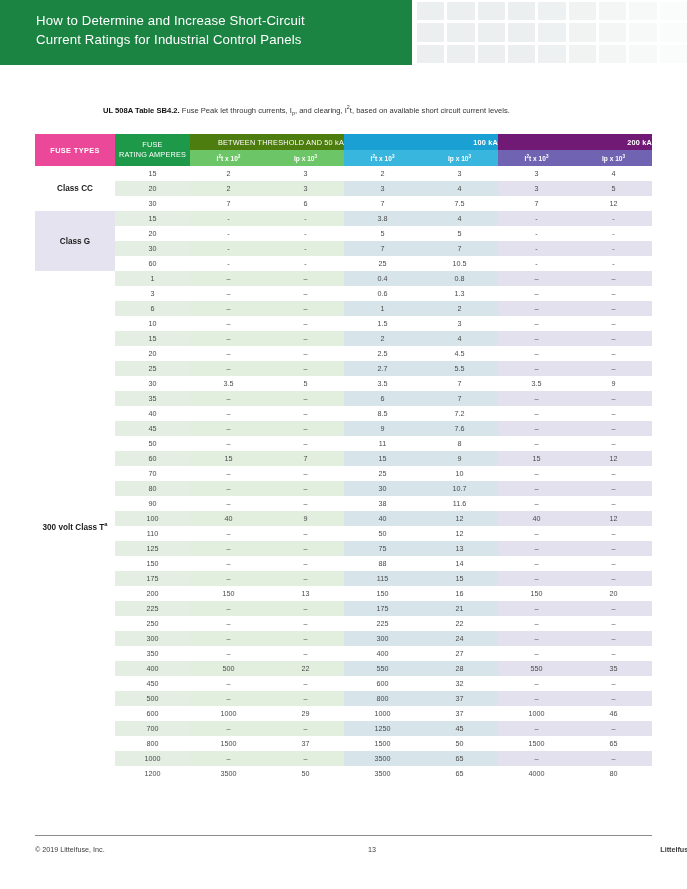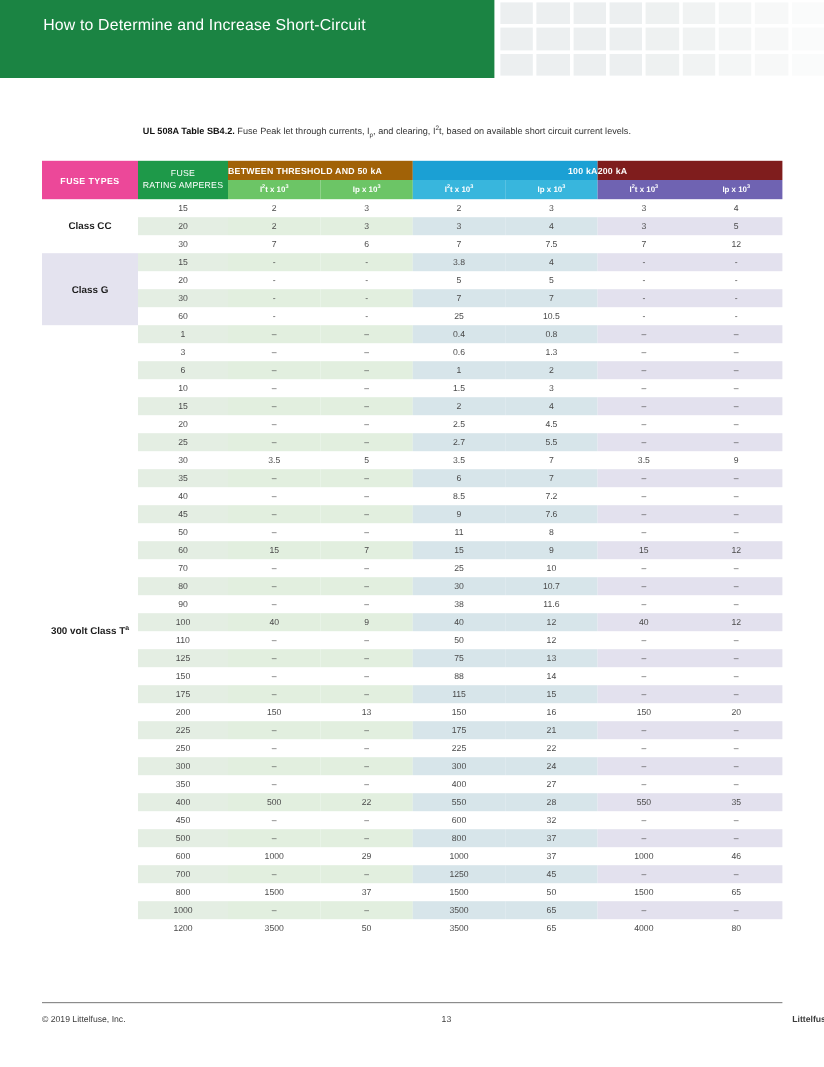--- a/index.html
+++ b/index.html
@@ -65,21 +65,21 @@
   
   #caption {
     position: absolute;
     left: 103px;
     top: 102px;
     width: 560px;
     font-size: 7.6px;
     line-height: 11px;
     color: #333333;
   }
-  #caption .cap-strong { font-weight: bold; color: #111111; margin-left: 16px; }
+  #caption .cap-strong { font-weight: bold; color: #111111; }
   sup, sub { font-size: 70%; }
 
   
   #fuse-table {
     position: absolute;
     left: 35px;
     top: 134px;
     width: 617px;
     border-collapse: collapse;
     table-layout: fixed;
@@ -107,46 +107,46 @@
     font-size: 7.3px;
     font-weight: normal;
     letter-spacing: .2px;
     text-align: center;
     vertical-align: middle;
     line-height: 10px;
     height: 32px;
     border-left: 2px solid #ffffff;
   }
   .h-grp-green {
-    background: #a16207;
+    background: #4d7c0f;
     color: #ffffff;
     font-size: 7.3px;
-    font-weight: bold;
+    font-weight: normal;
     letter-spacing: .2px;
-    text-align: left;
+    text-align: right;
     height: 15px;
     border-left: 2px solid #ffffff;
   }
   .h-grp-blue {
     background: #1ba0d4;
     color: #ffffff;
     font-size: 7.3px;
     font-weight: bold;
     letter-spacing: .2px;
     text-align: right;
     height: 15px;
     border-left: 2px solid #ffffff;
   }
   .h-grp-purple {
-    background: #7f1d1d;
+    background: #701a75;
     color: #ffffff;
     font-size: 7.3px;
     font-weight: bold;
     letter-spacing: .2px;
-    text-align: left;
+    text-align: right;
     height: 15px;
     border-left: 2px solid #ffffff;
   }
   .h-sub-green {
     background: #6cc566;
     color: #ffffff;
     font-size: 6.6px;
     font-weight: bold;
     text-align: center;
     height: 15px;
@@ -220,20 +220,21 @@
   #footer .f-mid   { text-align: center; flex: 1; }
   #footer .f-right { text-align: right; flex: 1; font-weight: bold; }
 </style>
 </head>
 <body>
 
 <div id="page-header">
   <div id="header-band"></div>
   <div id="header-title">
     <span>How to Determine and Increase Short-Circuit</span>
+    <span>Current Ratings for Industrial Control Panels</span>
   </div>
   <div id="header-grid">
       <div class="sq"></div>
       <div class="sq"></div>
       <div class="sq"></div>
       <div class="sq"></div>
       <div class="sq"></div>
       <div class="sq"></div>
       <div class="sq"></div>
       <div class="sq"></div>

